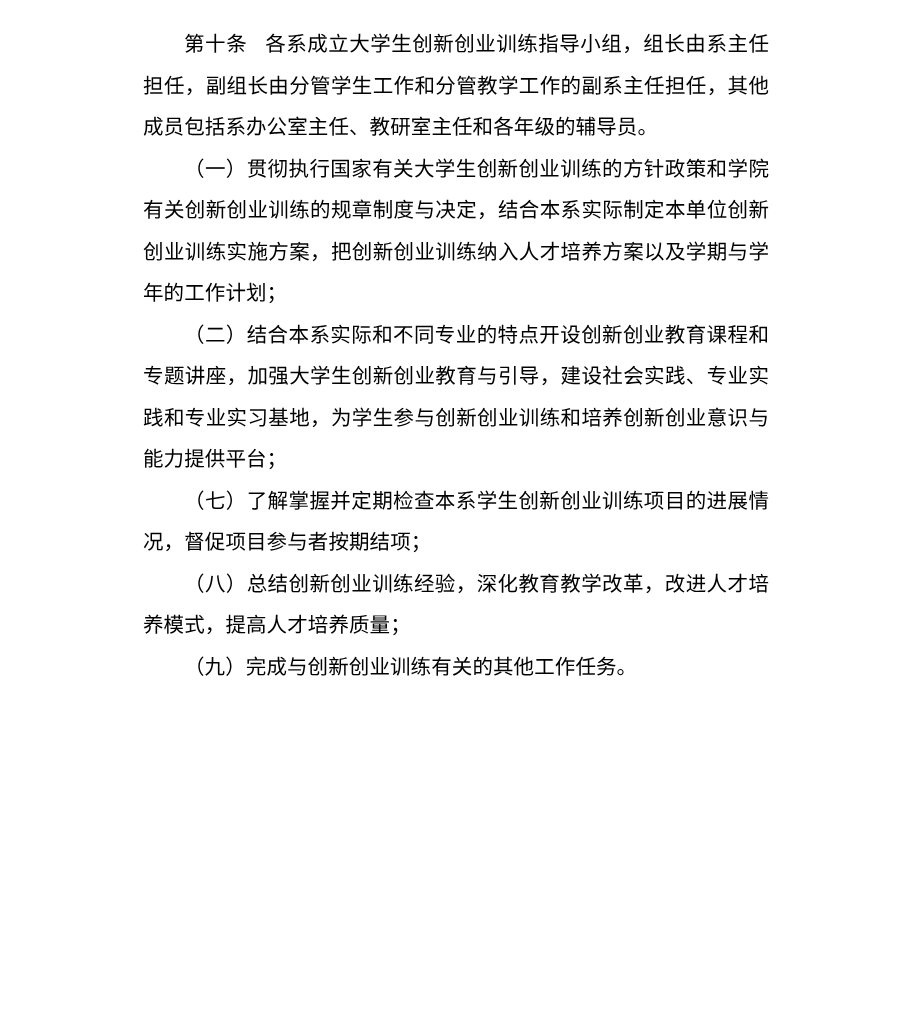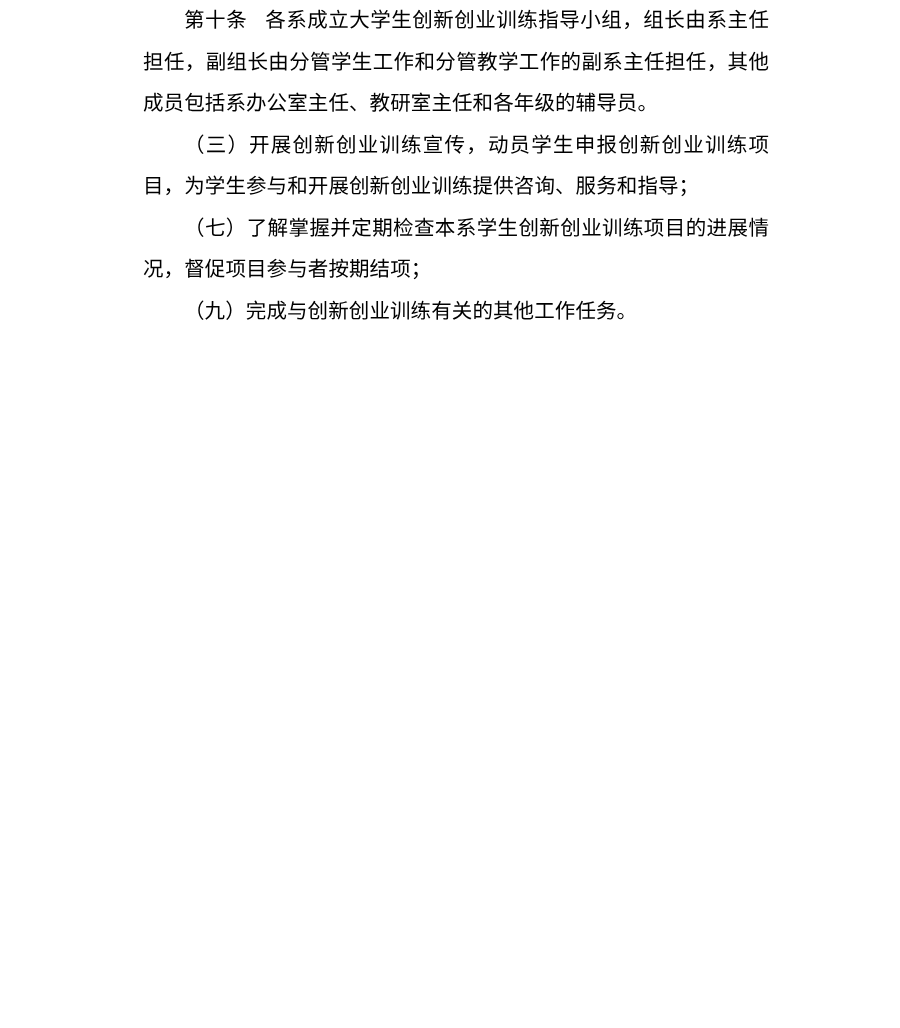--- a/index.html
+++ b/index.html
@@ -11,21 +11,21 @@
     width: 900px;
     height: 1028px;
     font-family: "Liberation Serif", "DejaVu Serif", serif;
     color: #000000;
     overflow: hidden;
   }
   .page {
     box-sizing: border-box;
     width: 900px;
     height: 1028px;
-    padding: 0 131px 0 143px;
+    padding: 24px 131px 0 143px;
     background: #ffffff;
   }
   .doc-body {
     font-size: 20.5px;
     line-height: 41.5px;
     text-align: justify;
     text-justify: inter-ideograph;
     letter-spacing: 0.1px;
   }
   p.para {
@@ -43,26 +43,28 @@
 </style>
 </head>
 <body>
 
 <div class="page">
   <div class="doc-body">
 
     <p class="para"><span class="art-label">第十条</span><span class="gap"></span><span>各系成立大学生创新创业训练指导小组，组长由系主任担任，副组长由分管学生工作和分管教学工作的副系主任担任，其他成员包括系办公室主任、教研室主任和各年级的辅导员。</span></p>
 
 
+    <p class="para">（一）贯彻执行国家有关大学生创新创业训练的方针政策和学院有关创新创业训练的规章制度与决定，结合本系实际制定本单位创新创业训练实施方案，把创新创业训练纳入人才培养方案以及学期与学年的工作计划；</p>
 
+    <p class="para">（二）结合本系实际和不同专业的特点开设创新创业教育课程和专题讲座，加强大学生创新创业教育与引导，建设社会实践、专业实践和专业实习基地，为学生参与创新创业训练和培养创新创业意识与能力提供平台；</p>
 
-    <p class="para">（三）开展创新创业训练宣传，动员学生申报创新创业训练项目，为学生参与和开展创新创业训练提供咨询、服务和指导；</p>
 
 
 
 
     <p class="para">（七）了解掌握并定期检查本系学生创新创业训练项目的进展情况，督促项目参与者按期结项；</p>
 
+    <p class="para">（八）总结创新创业训练经验，深化教育教学改革，改进人才培养模式，提高人才培养质量；</p>
 
     <p class="para">（九）完成与创新创业训练有关的其他工作任务。</p>
 
   </div>
 </div>
 
 </body></html>

